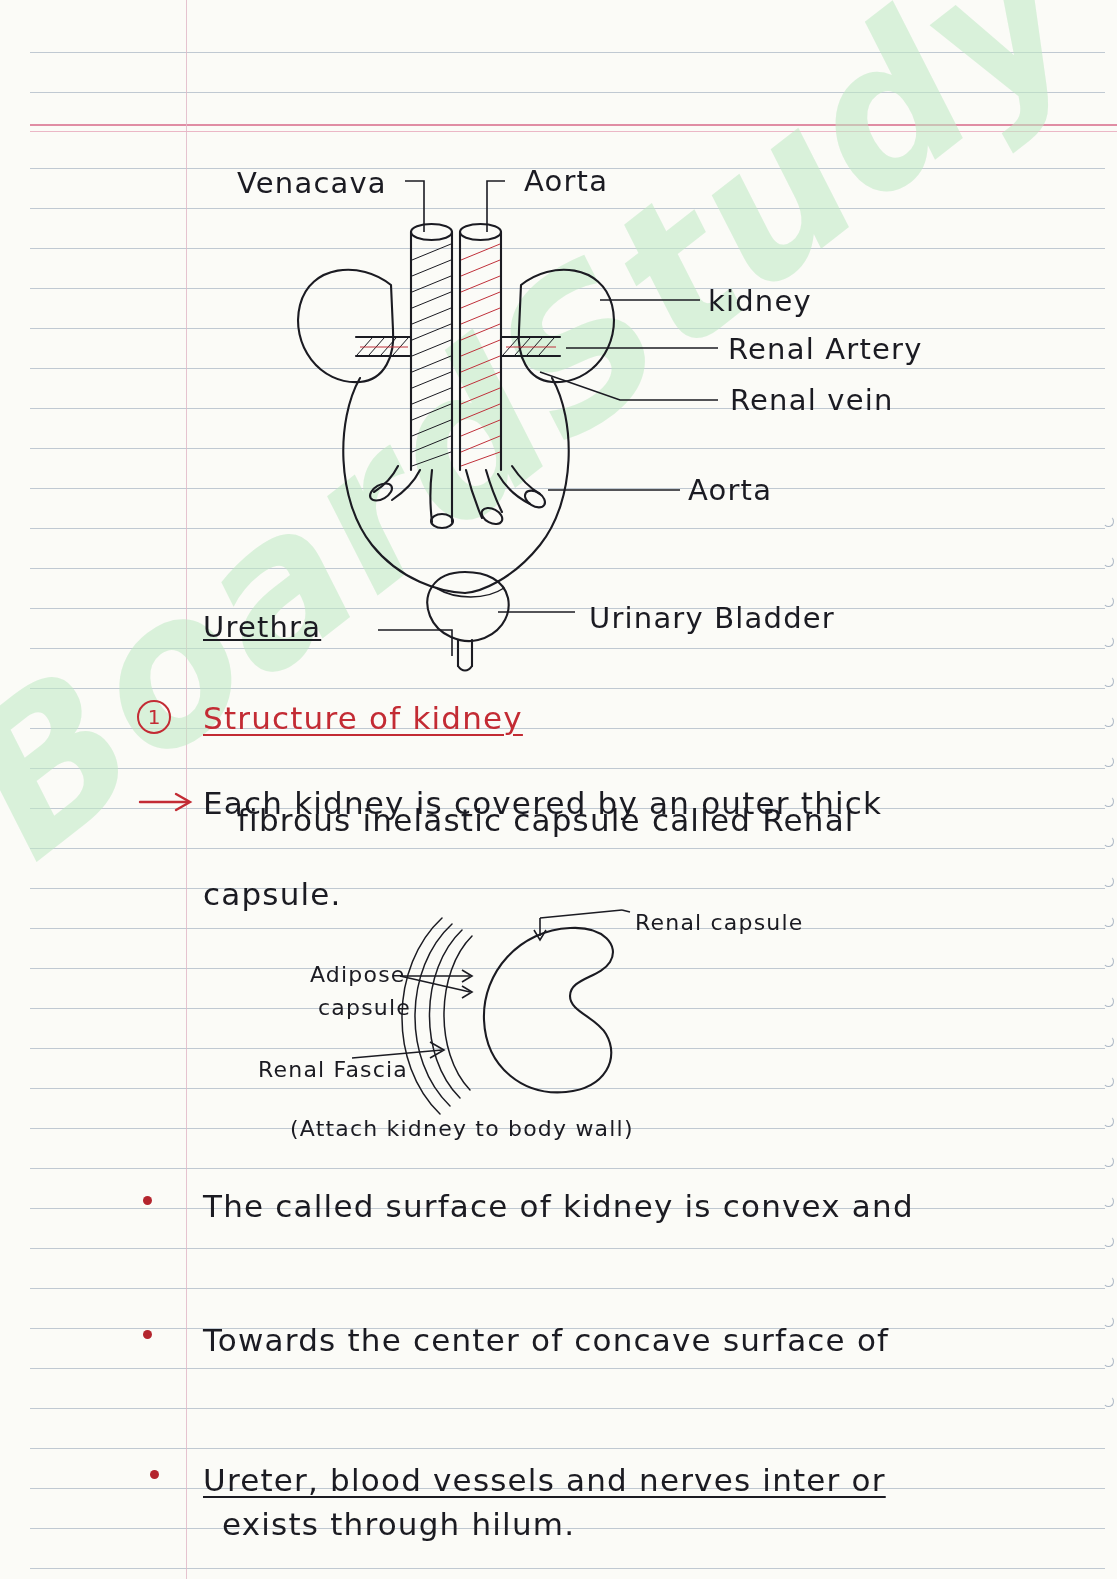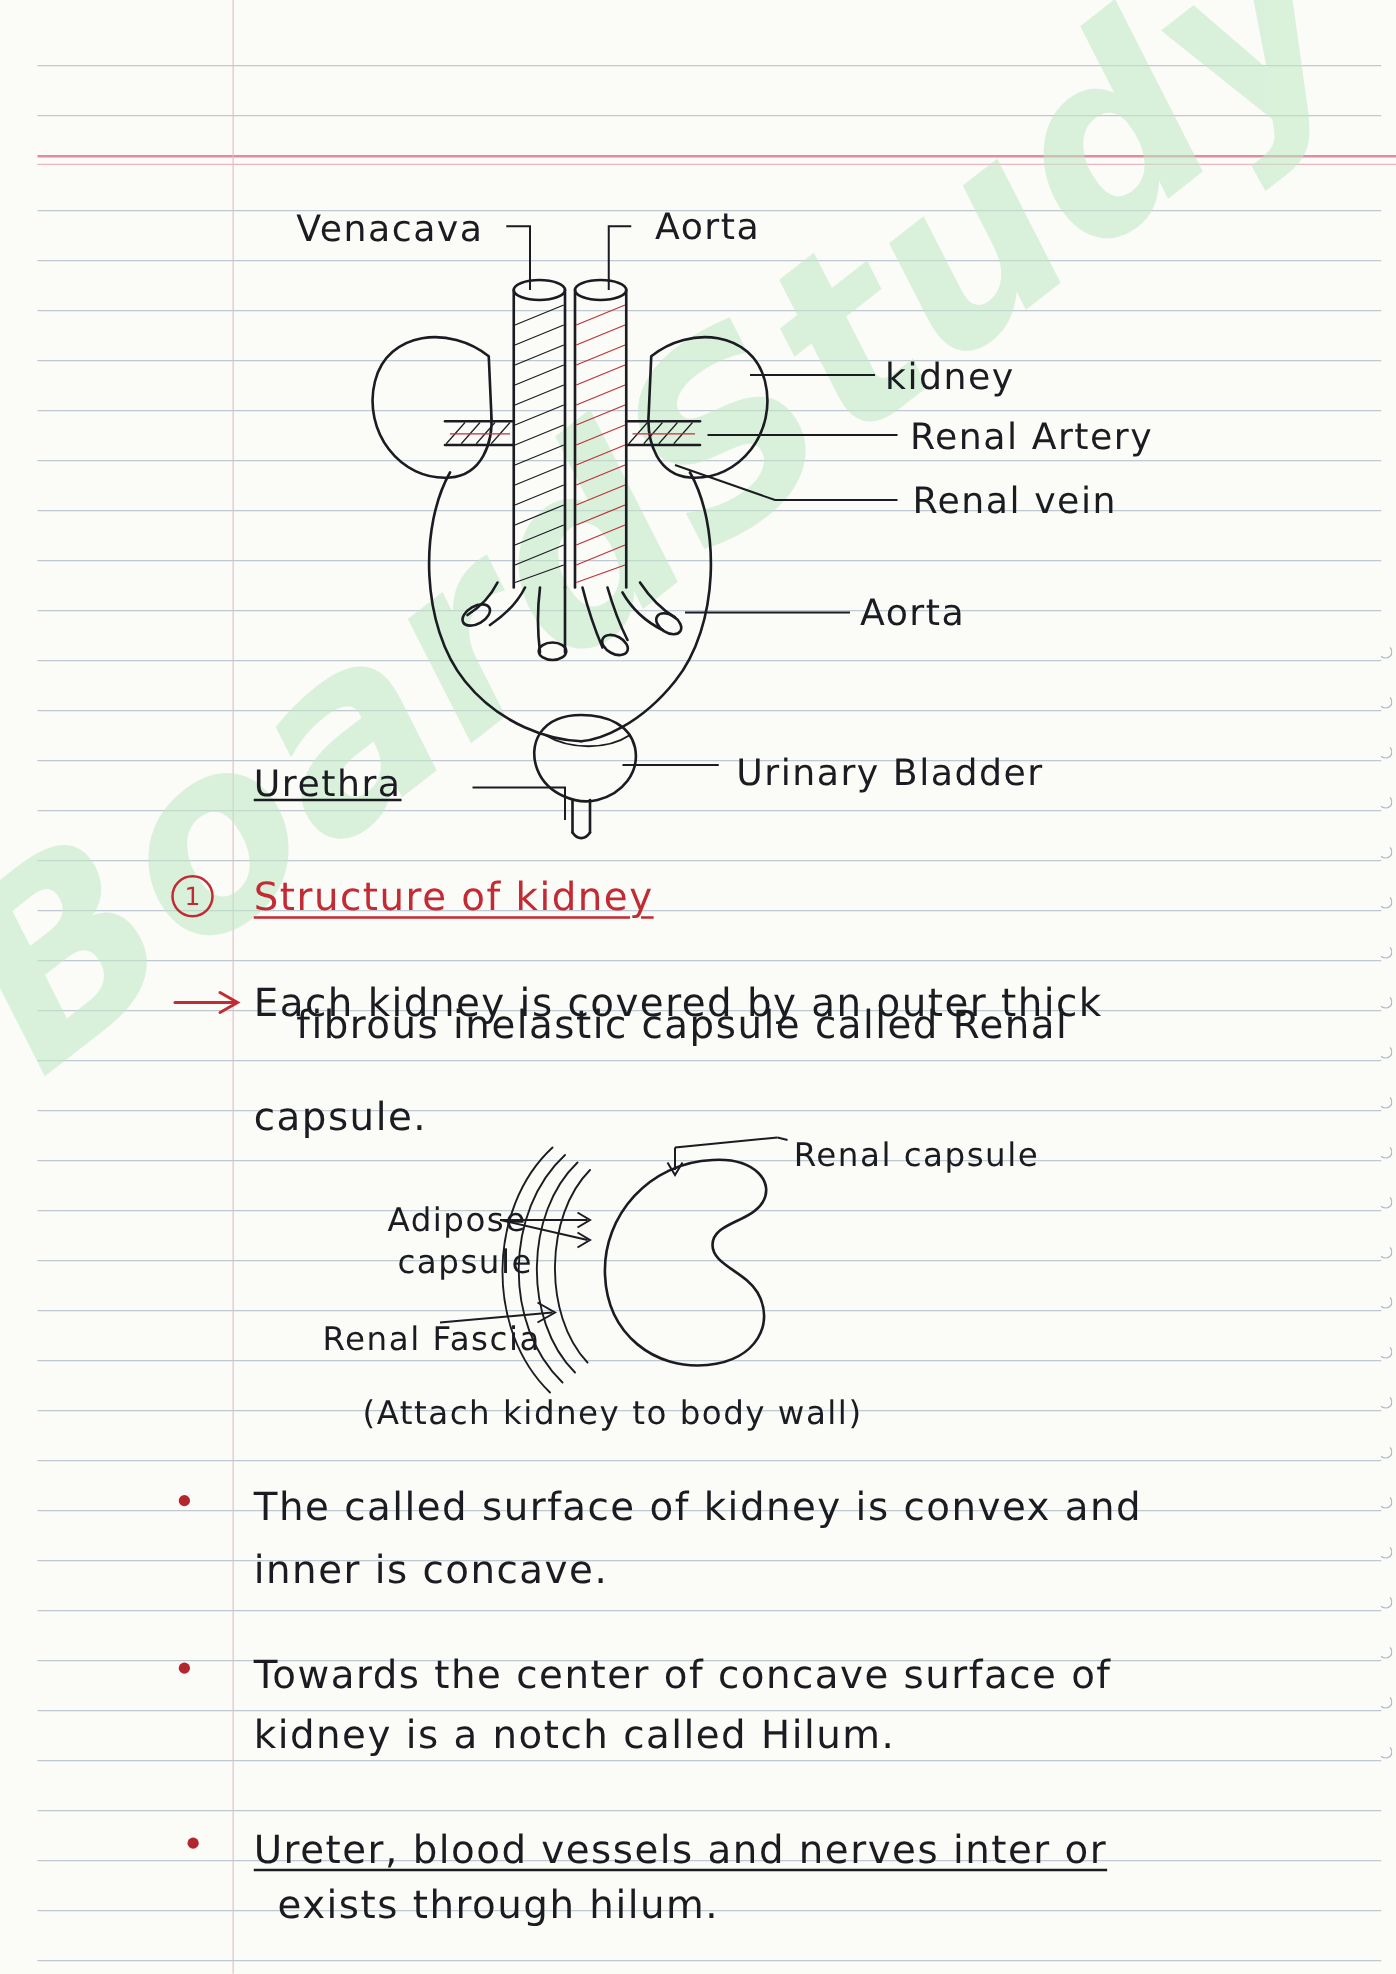--- a/index.html
+++ b/index.html
@@ -53,21 +53,21 @@
   }
 
   
   .hw {
     position:absolute;
     font-family:"DejaVu Sans", sans-serif;
     color:#1b1b22;
     white-space:nowrap;
     letter-spacing:1.2px;
   }
-  .hw.sm  { font-size:26px; }
+  .hw.sm  { font-size:22px; }
   .hw.md  { font-size:29px; }
   .hw.lg  { font-size:31px; }
   .red    { color:#c32b34; }
   .u      { text-decoration:underline; text-underline-offset:5px; text-decoration-thickness:1.6px; }
 
   .bullet {
     position:absolute;
     width:9px; height:9px; border-radius:50%;
     background:#b4252e;
   }
@@ -310,23 +310,21 @@
   </svg>
 
   <div class="hw sm" style="left:635px; top:910px;">Renal capsule</div>
   <div class="hw sm" style="left:310px; top:962px;">Adipose</div>
   <div class="hw sm" style="left:318px; top:995px;">capsule</div>
   <div class="hw sm" style="left:258px; top:1057px;">Renal Fascia</div>
   <div class="hw sm" style="left:290px; top:1092px;margin-top:24px;">(Attach kidney to body wall)</div>
 
   <div class="bullet" style="left:143px; top:1196px;"></div>
   <div class="hw lg" style="left:203px; top:1188px;">The called surface of kidney is convex and</div>
-  <div class="hw lg" style="left:203px; top:1238px;">inner is concave.</div>
 
   <div class="bullet" style="left:143px; top:1330px;"></div>
   <div class="hw lg" style="left:203px; top:1322px;">Towards the center of concave surface of</div>
-  <div class="hw lg" style="left:203px; top:1370px;">kidney is a notch called Hilum.</div>
 
   <div class="bullet" style="left:150px; top:1470px;"></div>
   <div class="hw lg u" style="left:203px; top:1462px;">Ureter, blood vessels and nerves inter or</div>
   <div class="hw lg" style="left:222px; top:1506px;">exists through hilum.</div>
 
 </div>
 
 </body></html>

